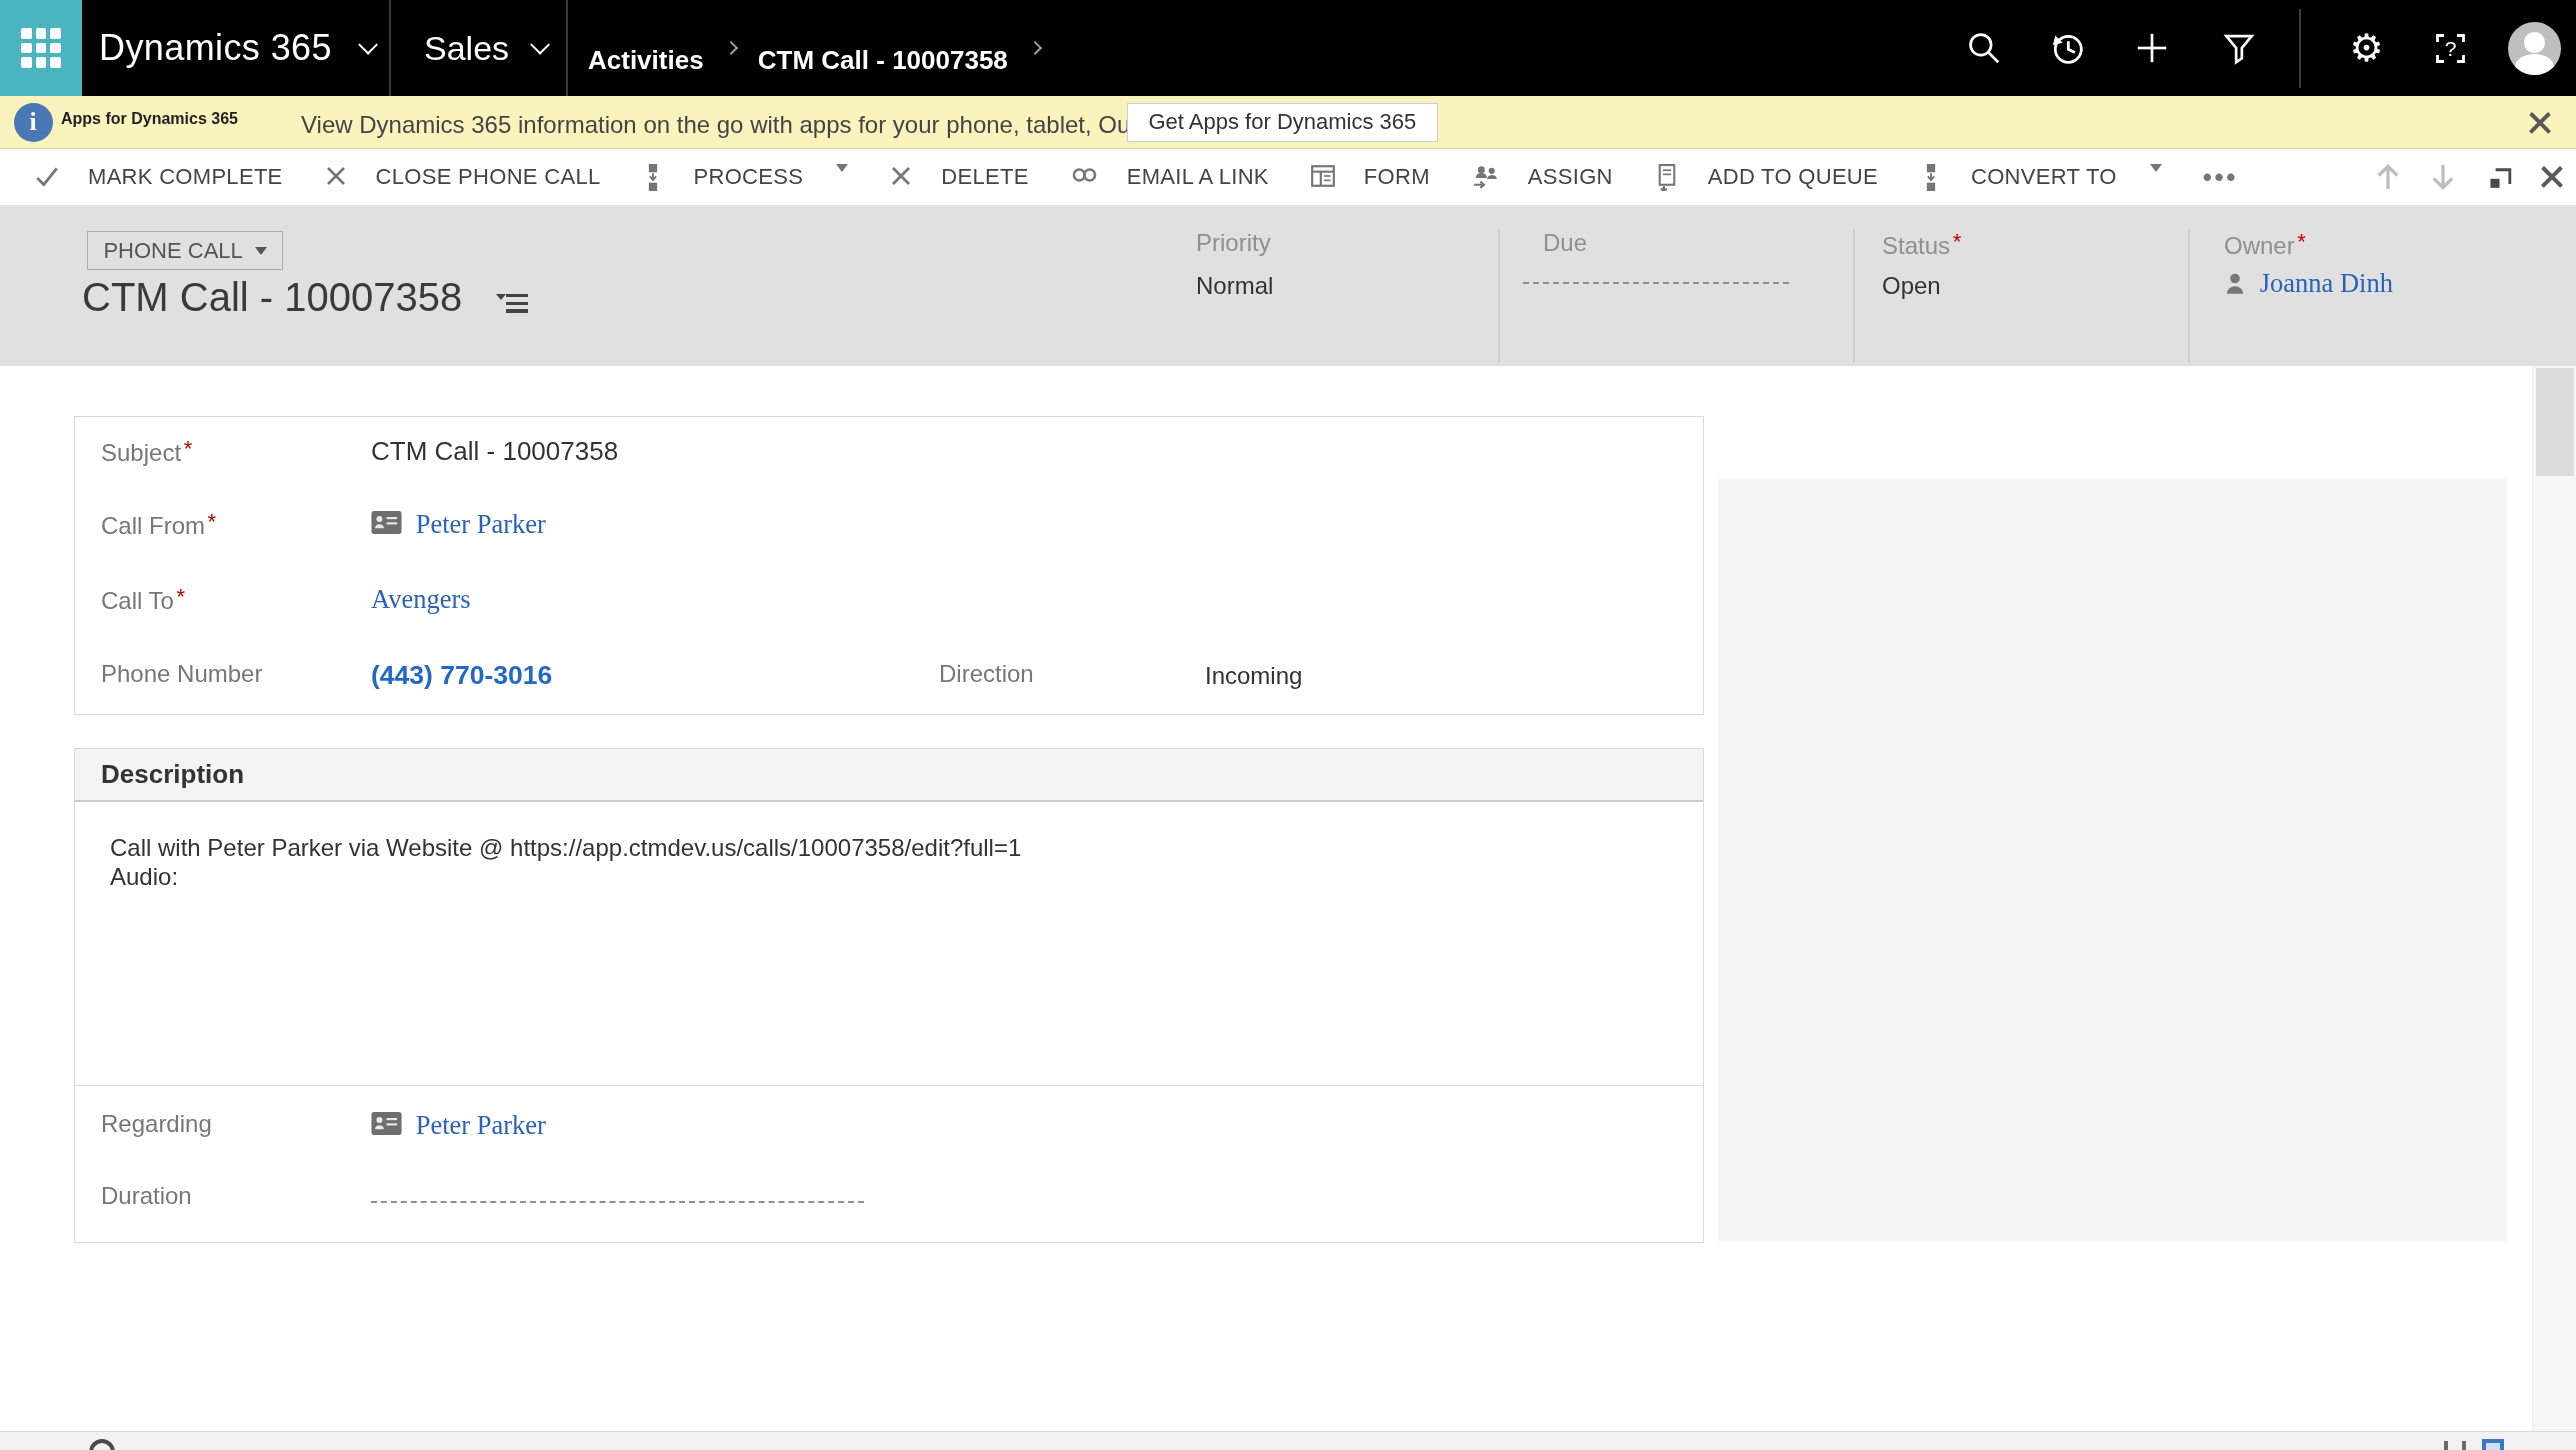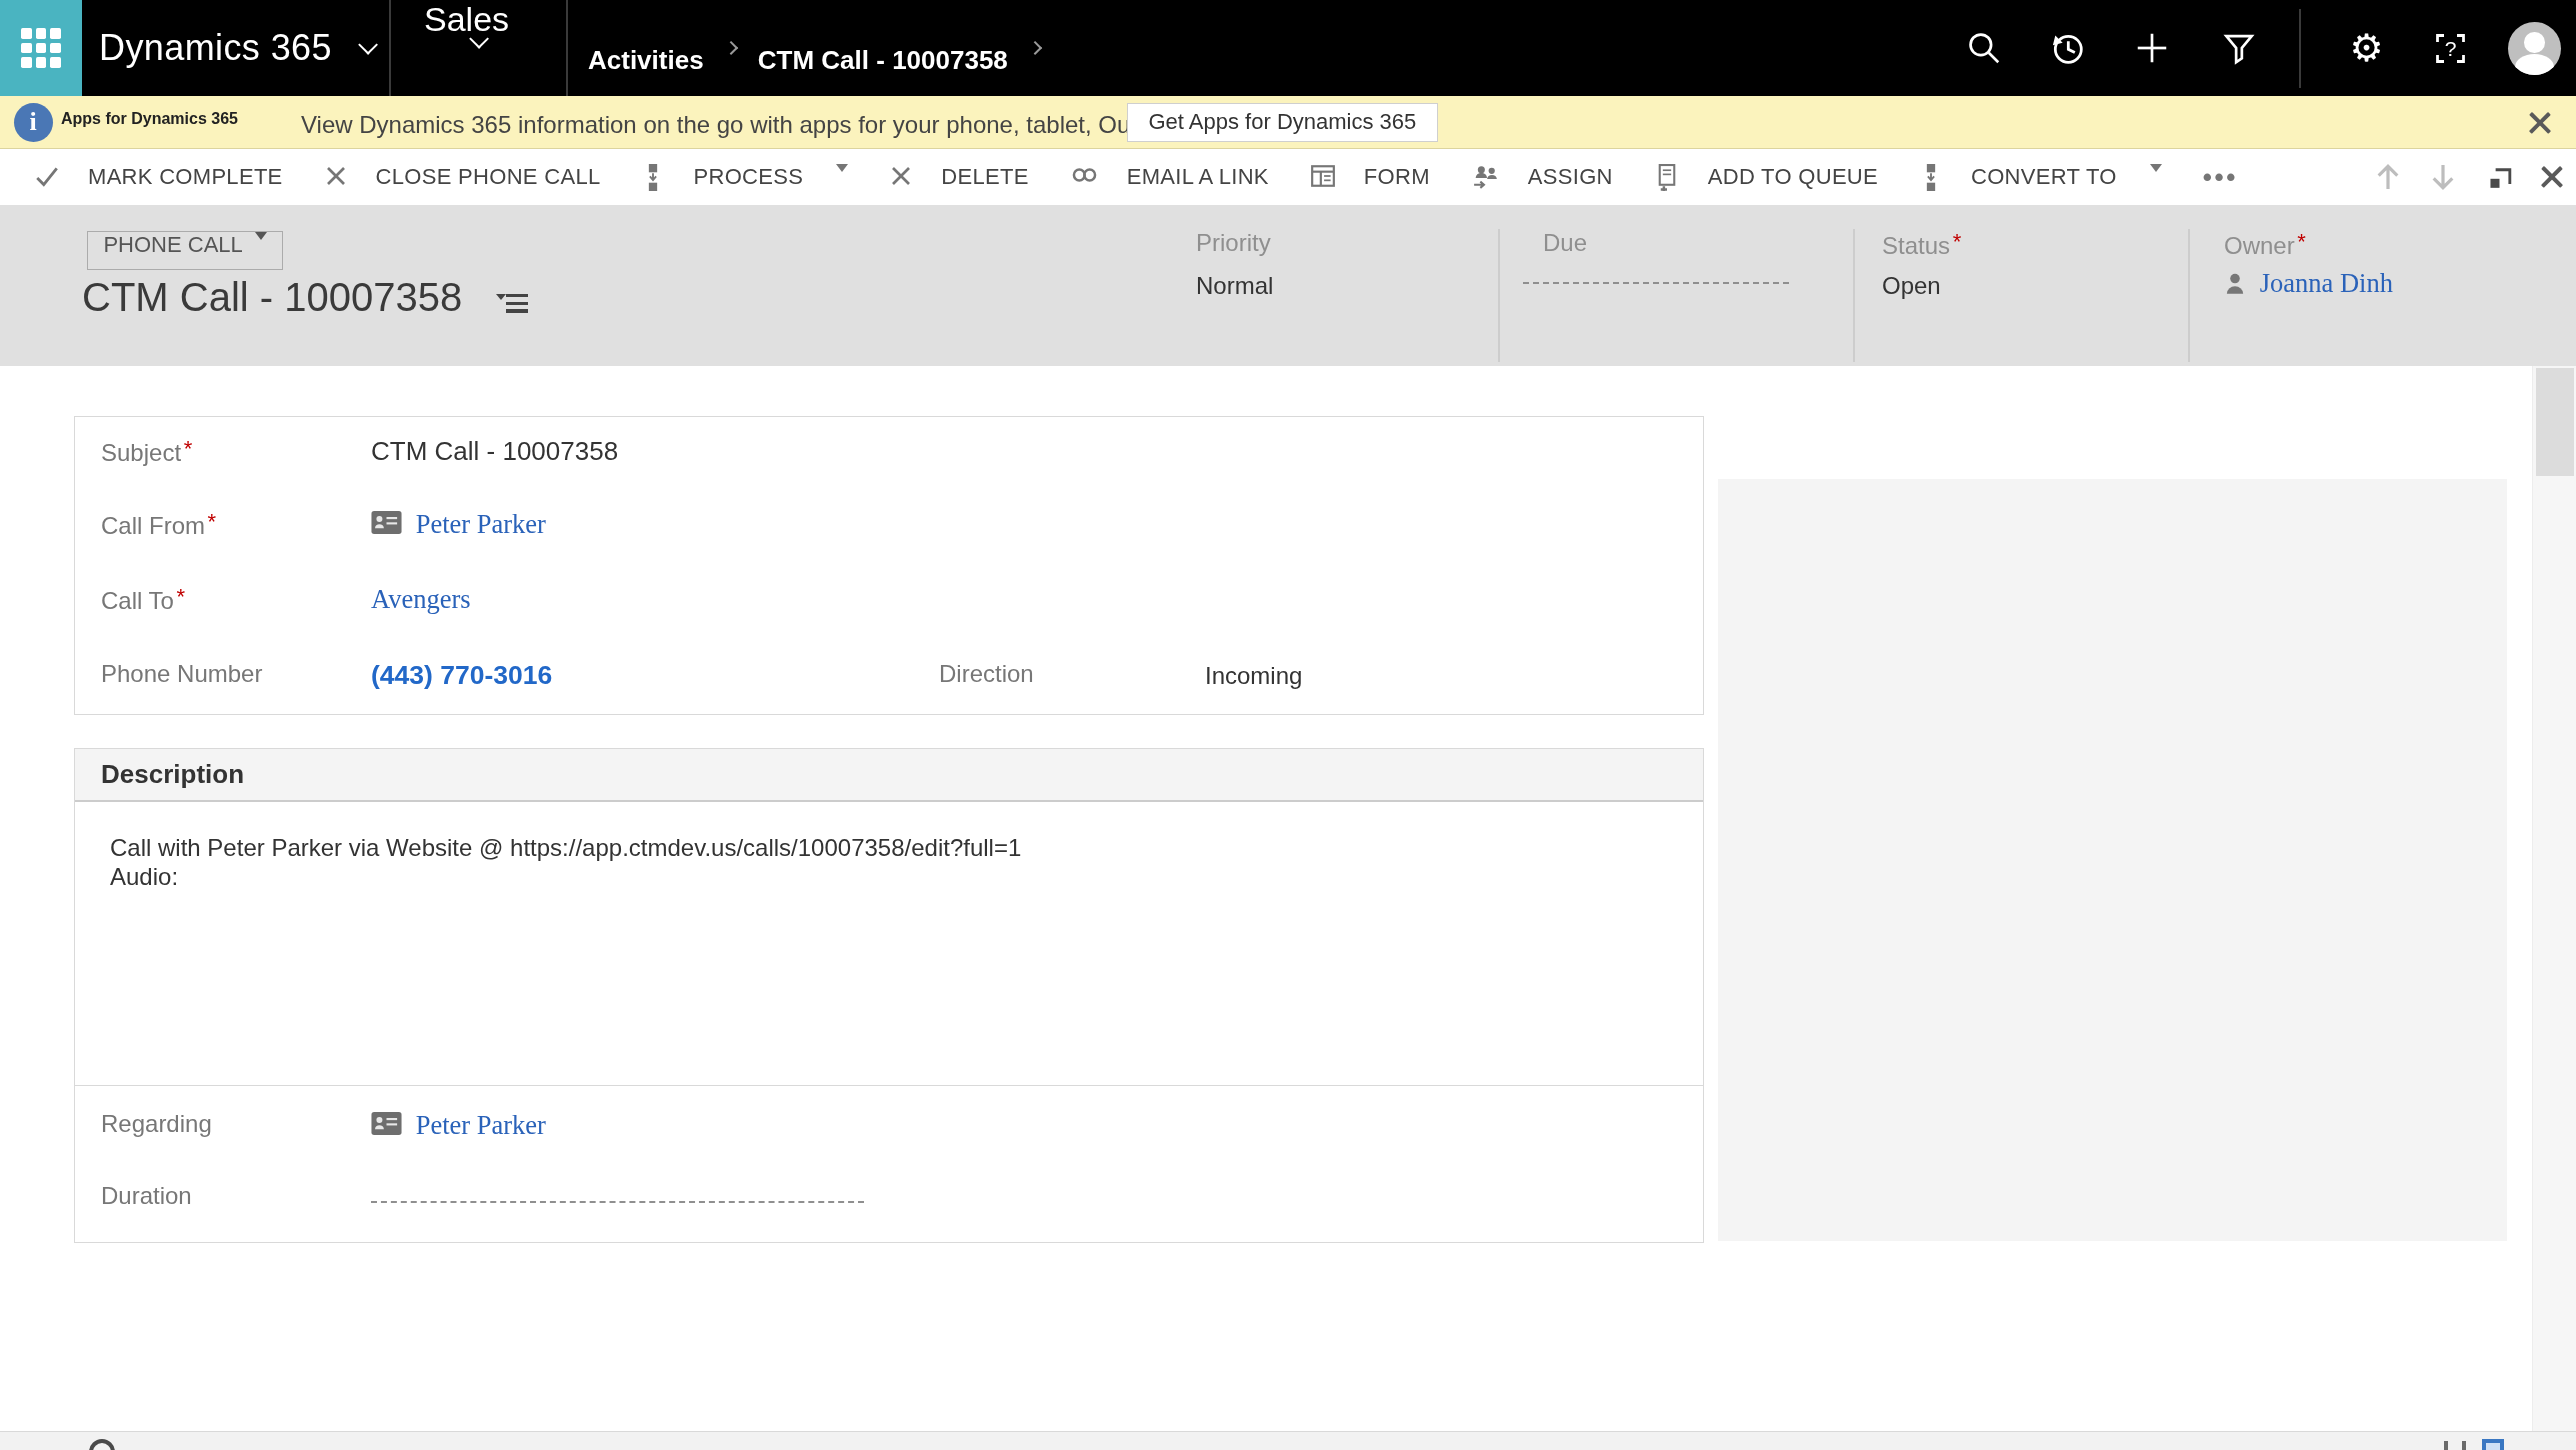--- a/index.html
+++ b/index.html
@@ -9,21 +9,21 @@
     font-family:"Liberation Sans", sans-serif; background:#4c1d95; color:#333;
   }
   
   .topnav { position:absolute; left:0; top:0; width:2576px; height:96px; background:#000; }
   .waffle { position:absolute; left:0; top:0; width:82px; height:96px; background:#4ab4c1; display:flex; align-items:center; justify-content:center; cursor:pointer; }
   .waffle-grid { display:grid; grid-template-columns:repeat(3,10.2px); grid-template-rows:repeat(3,10.2px); gap:4.3px; }
   .waffle-grid span { background:#fff; border-radius:1.7px; }
   .brand { position:absolute; left:99px; top:0; height:96px; display:flex; align-items:center; color:#fff; font-size:36px; font-weight:300; letter-spacing:0.4px; }
   .navchev { display:inline-block; width:13.7px; height:13.7px; border-left:2.6px solid #fff; border-bottom:2.6px solid #fff; transform:rotate(-45deg); margin-left:29px; margin-top:-6.8px; }
   .nav-divider { position:absolute; top:0; width:1.7px; height:96px; background:#3a3a3a; }
-  .appname { position:absolute; left:424px; top:0; height:96px; display:flex; align-items:center; color:#fff; font-size:34px; font-weight:300;flex-direction:column; }
+  .appname { position:absolute; left:424px; top:0; height:96px; display:flex; align-items:center; color:#fff; font-size:34px; font-weight:300; }
   .breadcrumb { position:absolute; left:588px; top:0; height:96px; display:flex; align-items:center; gap:22px; }
   .crumb { color:#fff; font-size:26px; font-weight:600; cursor:pointer;margin-top:24px; }
   .crumb-chev { width:10.2px; height:10.2px; border-right:2.6px solid #9a9a9a; border-top:2.6px solid #9a9a9a; transform:rotate(45deg); }
   .nav-icon { position:absolute; top:0; width:61px; height:96px; display:flex; align-items:center; justify-content:center; cursor:pointer; color:#fff; }
   .nav-icon svg { display:block; }
   .nav-sep { position:absolute; left:2299px; top:8.5px; width:1.7px; height:79px; background:#3a3a3a; }
   .gear-glyph { font-size:38px; color:#fff; line-height:1; }
   .avatar { position:absolute; left:2508px; top:22px; width:53px; height:53px; border-radius:50%; background:#bfbfbf; overflow:hidden; cursor:pointer; }
   .avatar .head { position:absolute; left:16px; top:10.2px; width:20.5px; height:20.5px; border-radius:50%; background:#fff; }
   .avatar .body { position:absolute; left:6.8px; top:32px; width:39px; height:26px; border-radius:50% 50% 0 0; background:#fff; }
@@ -40,21 +40,21 @@
   .xmark::after  { transform:translate(-50%,-50%) rotate(-45deg); }
   
   .cmdbar { position:absolute; left:0; top:149px; width:2576px; height:56px; background:#fff; display:flex; align-items:center; padding-left:34px; gap:41px; }
   .cmd { display:flex; gap:28px; font-size:22px; color:#444; letter-spacing:0.3px; cursor:pointer; white-space:nowrap; }
   .cmd svg { display:block; }
   .caret-down { width:0; height:0; border-left:6.8px solid transparent; border-right:6.8px solid transparent; border-top:8.5px solid #767676; margin-left:5.1px; }
   .ellipsis { font-size:26px; color:#767676; letter-spacing:2.6px; font-weight:bold; cursor:pointer; }
   .cmd-right { position:absolute; top:149px; width:51px; height:56px; display:flex; align-items:center; justify-content:center; cursor:pointer; }
   
   .rec-header { position:absolute; left:0; top:205px; width:2576px; height:161px; background:#e0e0e0; }
-  .type-btn { position:absolute; left:87px; top:26px; height:39px; border:1.7px solid #ababab; background:transparent; color:#555; font-size:22px; padding:0 15.4px; display:flex; align-items:flex-start; gap:12px; cursor:pointer; font-family:inherit; }
+  .type-btn { position:absolute; left:87px; top:26px; height:39px; border:1.7px solid #ababab; background:transparent; color:#555; font-size:22px; padding:0 15.4px; display:flex; align-items:center; gap:12px; cursor:pointer; font-family:inherit; }
   .type-btn .caret-down { border-top-color:#555; margin-left:0; }
   .rec-title { position:absolute; left:82px; top:70px; font-size:40px; color:#3a3a3a; font-weight:400; white-space:nowrap; }
   .title-listicon { position:absolute; left:499px; top:89px; width:29px; height:22px; cursor:pointer; }
   .title-listicon .bar { position:absolute; right:0; width:22px; height:3.4px; background:#444; }
   .title-listicon .bar:nth-child(1){top:0;} .title-listicon .bar:nth-child(2){top:7.7px;} .title-listicon .bar:nth-child(3){top:15.4px;}
   .title-listicon .tri { position:absolute; left:-3.4px; top:0; width:0; height:0; border-left:5.1px solid transparent; border-right:5.1px solid transparent; border-top:6.8px solid #444; }
   .hf-divider { position:absolute; top:24px; width:1.7px; height:133px; background:#cdcdcd; }
   .hfield { position:absolute; top:24px; }
   .hf-label { font-size:24px; color:#8f8f8f; }
   .hf-value { position:absolute; top:43px; font-size:24px; color:#333; white-space:nowrap; }

